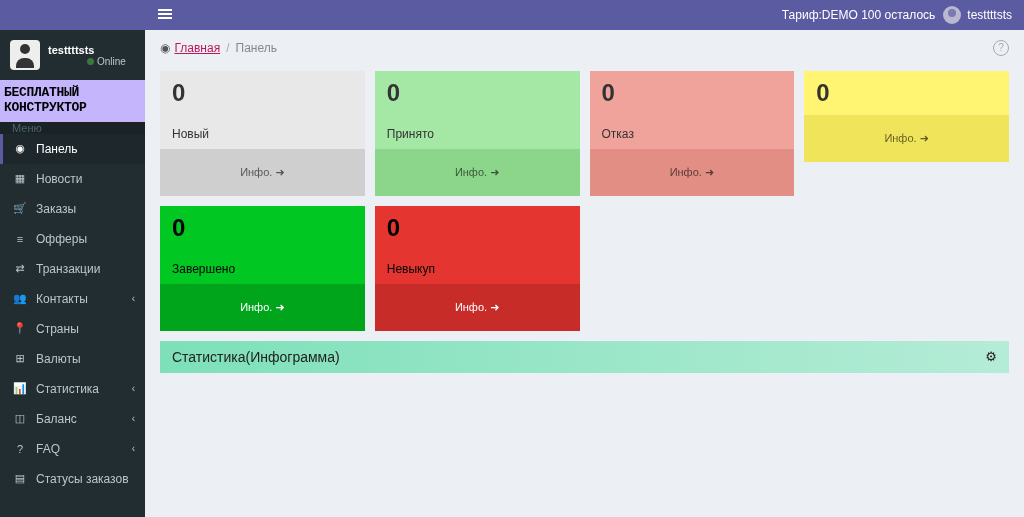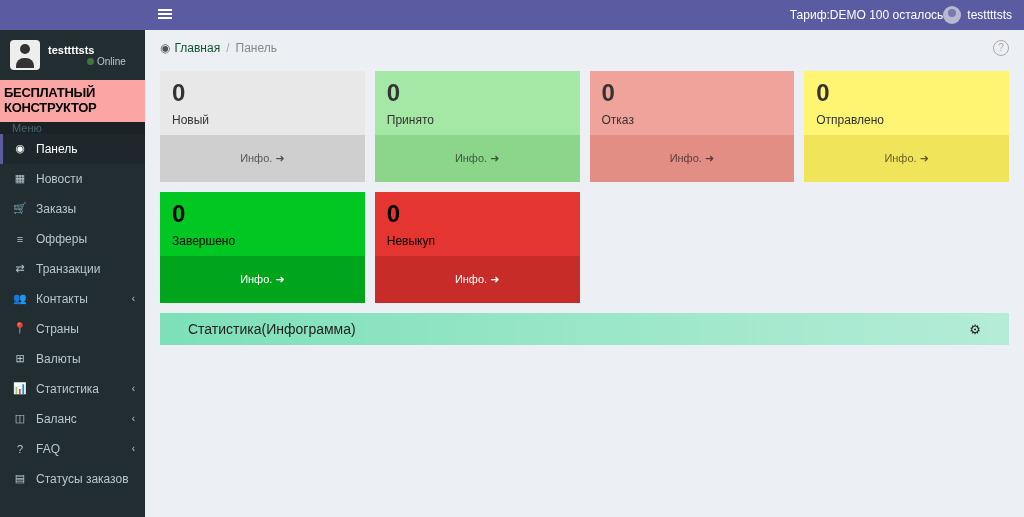--- a/index.html
+++ b/index.html
@@ -2,76 +2,76 @@
 <html><head>
 <meta charset="utf-8">
 <style>
 * { margin: 0; padding: 0; box-sizing: border-box; }
 body { font-family: 'Helvetica Neue', Arial, sans-serif; font-size: 14px; background: #ecf0f5; width: 1024px; height: 517px; overflow: hidden; }
 
 
 .navbar { position: fixed; top: 0; left: 0; right: 0; height: 30px; background: #5a5ba1; color: #fff; display: flex; align-items: center; z-index: 100; }
 .navbar-left { width: 145px; height: 30px; background: #5a5ba1; }
 .navbar-toggle { width: 40px; text-align: center; cursor: pointer; color: #fff; }
-.navbar-right { margin-left: auto; display: flex; align-items: center; padding-right: 12px; gap: 0; font-size: 12px; }
+.navbar-right { margin-left: auto; display: flex; align-items: center; padding-right: 12px; gap: 8px; font-size: 12px; }
 .navbar-user { display: flex; align-items: center; gap: 6px; cursor: pointer; }
 .avatar-small { width: 18px; height: 18px; background: #b8b8d1; border-radius: 50%; position: relative; }
 .avatar-small::before { content: ''; position: absolute; top: 3px; left: 5px; width: 8px; height: 8px; background: #7a7ab0; border-radius: 50%; }
 
 
 .sidebar { position: fixed; top: 30px; left: 0; width: 145px; bottom: 0; background: #222d32; color: #b8c7ce; overflow-y: auto; z-index: 90; }
 .user-panel { padding: 10px; display: flex; align-items: center; gap: 8px; }
 .user-avatar { width: 30px; height: 30px; background: #eee; border-radius: 4px; position: relative; }
 .user-avatar::before { content: ''; position: absolute; top: 4px; left: 10px; width: 10px; height: 10px; background: #333; border-radius: 50%; }
 .user-avatar::after { content: ''; position: absolute; bottom: 2px; left: 6px; width: 18px; height: 10px; background: #333; border-radius: 8px 8px 0 0; }
 .user-info { font-size: 11px; }
 .user-name { color: #fff; font-weight: bold; }
 .user-status { color: #b8c7ce; font-size: 10px; margin-left: 39px; }
 .status-dot { display: inline-block; width: 7px; height: 7px; background: #3c763d; border-radius: 50%; margin-right: 3px; vertical-align: middle; }
 
-.promo-banner { background: #fca5a5; color: #000; font-weight: 900; padding: 6px 4px; font-size: 13px; line-height: 1.15; letter-spacing: -0.3px; cursor: pointer; }
+.promo-banner { background: #c4b5fd; color: #000; font-weight: 900; padding: 6px 4px; font-size: 13px; line-height: 1.15; letter-spacing: -0.3px; cursor: pointer; font-family: Liberation Mono, monospace; }
 
 .menu-header { padding: 0 12px; font-size: 11px; color: #4b646f; background: #1a2226; }
 .menu-item { display: flex; align-items: center; padding: 8px 12px; font-size: 12px; color: #b8c7ce; cursor: pointer; position: relative; }
 .menu-item.active { background: #1e282c; color: #fff; border-left: 3px solid #5a5ba1; padding-left: 9px; }
 .menu-icon { width: 16px; text-align: center; margin-right: 8px; font-size: 11px; }
 .menu-caret { position: absolute; right: 10px; font-size: 10px; }
 
 
 .content-wrapper { margin-left: 145px; margin-top: 30px; padding: 0; min-height: 487px; background: #ecf0f5; }
 .content-header { padding: 10px 15px; display: flex; align-items: center; color: #555; font-size: 12px; }
 .breadcrumb-icon { margin-right: 4px; }
-.breadcrumb-link { color: #14532d; cursor: pointer; }
+.breadcrumb-link { color: #be185d; cursor: pointer; text-decoration: underline; }
 .breadcrumb-sep { margin: 0 6px; color: #aaa; }
 .breadcrumb-current { color: #888; }
 .help-icon { margin-left: auto; width: 16px; height: 16px; border: 1px solid #aaa; border-radius: 50%; text-align: center; line-height: 14px; font-size: 10px; color: #aaa; cursor: pointer; }
 
 .content { padding: 5px 15px; }
 .row { display: flex; flex-wrap: wrap; gap: 10px; margin-bottom: 10px; }
 .small-box { width: calc(25% - 7.5px); position: relative; color: #333; }
 .box-inner { padding: 8px 12px; }
 .box-number { font-size: 24px; font-weight: bold; }
-.box-label { font-size: 12px; margin-top: 6px; }
+.box-label { font-size: 12px; margin-top: 20px; }
 .box-footer { text-align: center; padding: 17px 0; font-size: 11px; background: rgba(0,0,0,0.12); cursor: pointer; color: rgba(0,0,0,0.6); }
 .box-footer-light { color: rgba(255,255,255,0.85); }
 
 .box-gray .box-inner { background: #e8e8e8; }
 .box-gray .box-footer { background: #cfcfcf; }
 .box-lightgreen .box-inner { background: #a5e8a5; }
 .box-lightgreen .box-footer { background: #8cd68c; }
 .box-lightred .box-inner { background: #f0a39b; }
 .box-lightred .box-footer { background: #e28e85; }
 .box-yellow .box-inner { background: #fff572; }
 .box-yellow .box-footer { background: #f0e45a; }
 .box-green .box-inner { background: #00c721; color: #000; }
 .box-green .box-footer { background: #00a51c; color: #fff; }
 .box-red .box-inner { background: #e53530; color: #000; }
 .box-red .box-footer { background: #c72c28; color: #fff; }
 
-.stats-panel { background: linear-gradient(90deg, #7de0b9, #b5ecd7); padding: 8px 28px; display: flex; align-items: center; color: #222; }
+.stats-panel { background: linear-gradient(90deg, #7de0b9, #b5ecd7); padding: 8px 12px; display: flex; color: #222; }
 .stats-title { font-size: 14px; }
 .stats-sub { font-size: 10px; color: #444; margin-left: 4px; }
 .stats-icon { margin-left: auto; cursor: pointer; font-size: 13px; }
 
 .hamburger { display: inline-block; width: 14px; }
 .hamburger span { display: block; height: 2px; background: #fff; margin: 2px 0; }
 </style>
 </head>
 <body>
 
@@ -188,21 +188,20 @@
         <div class="small-box box-lightred">
           <div class="box-inner">
             <div class="box-number">0</div>
             <div class="box-label">Отказ</div>
           </div>
           <div class="box-footer">Инфо. ➜</div>
         </div>
         <div class="small-box box-yellow">
           <div class="box-inner">
             <div class="box-number">0</div>
-            <div class="box-label">Отправлено</div>
           </div>
           <div class="box-footer">Инфо. ➜</div>
         </div>
       </div>
     <div class="row" id="boxes-row2">
         <div class="small-box box-green">
           <div class="box-inner">
             <div class="box-number">0</div>
             <div class="box-label">Завершено</div>
           </div>

